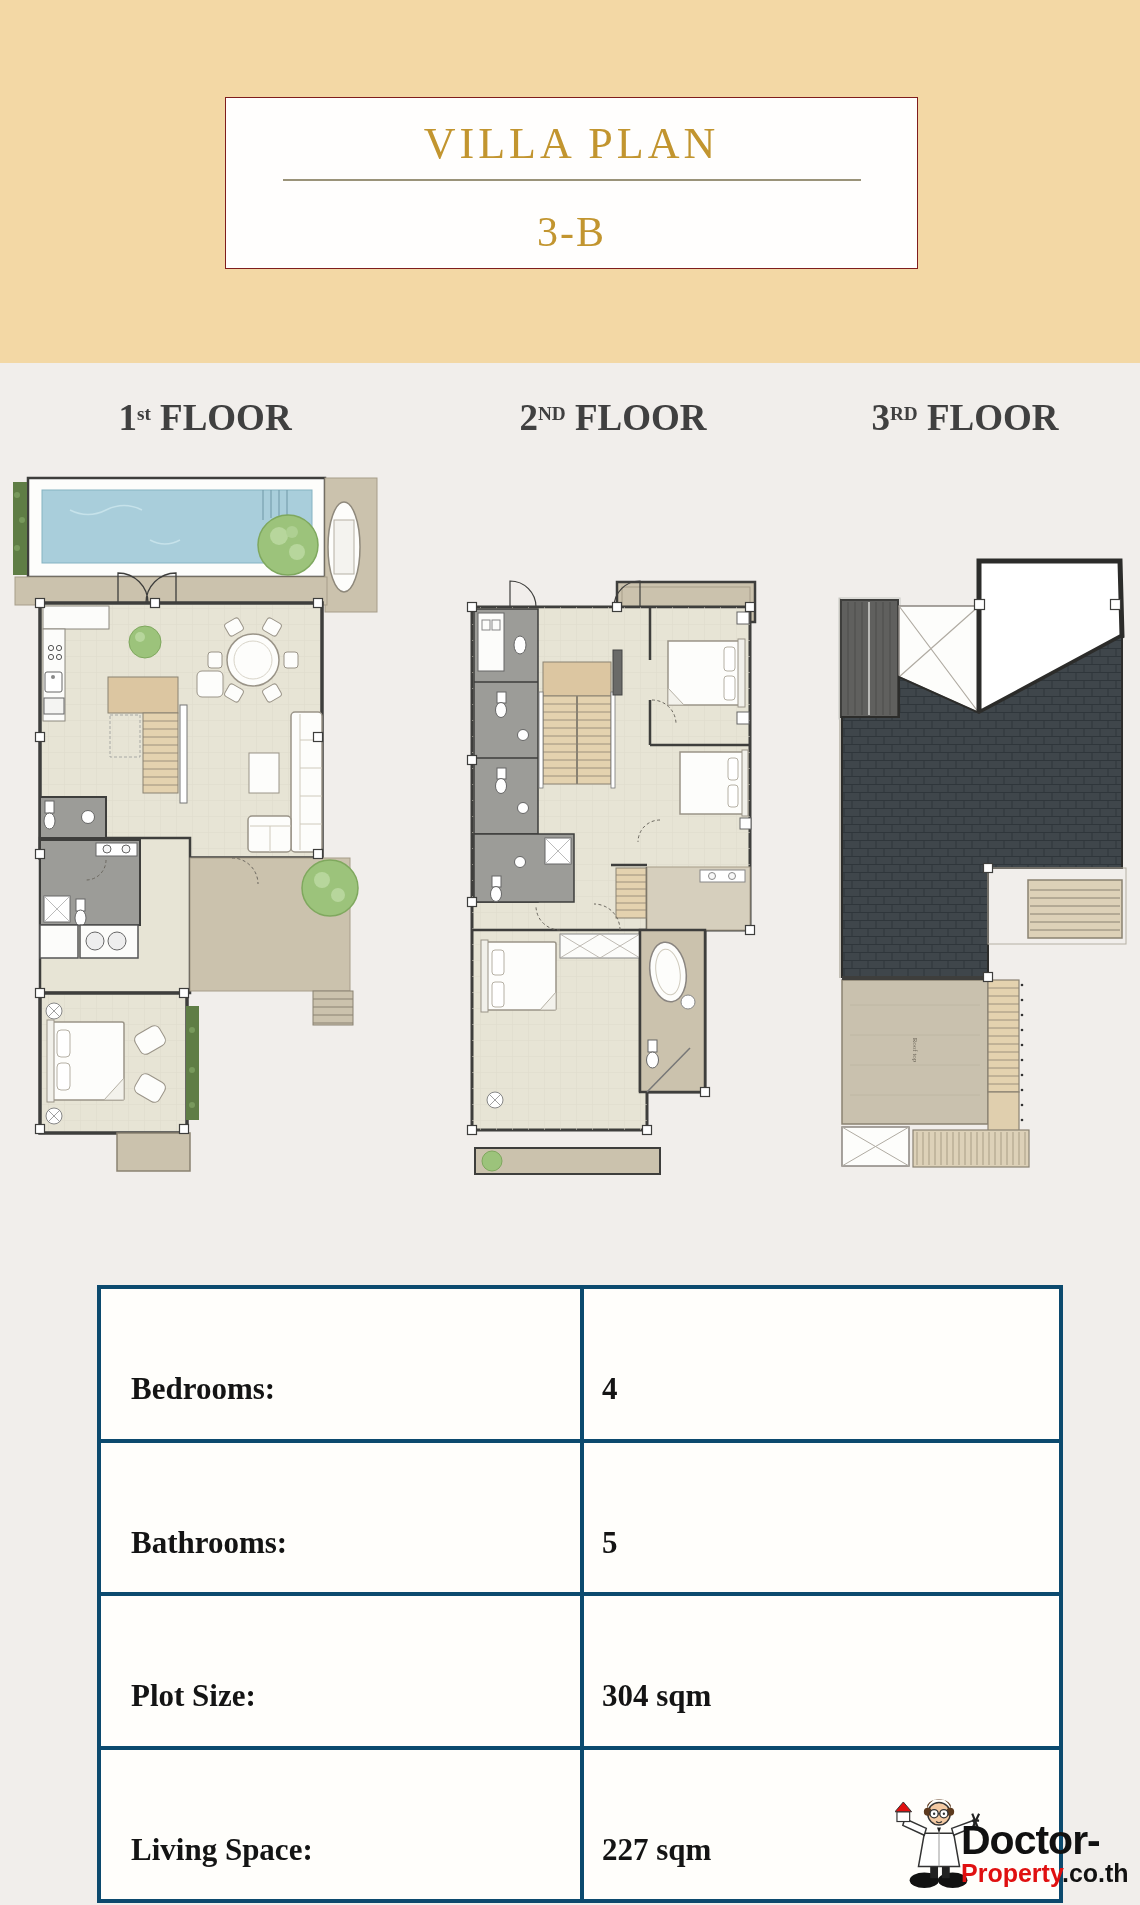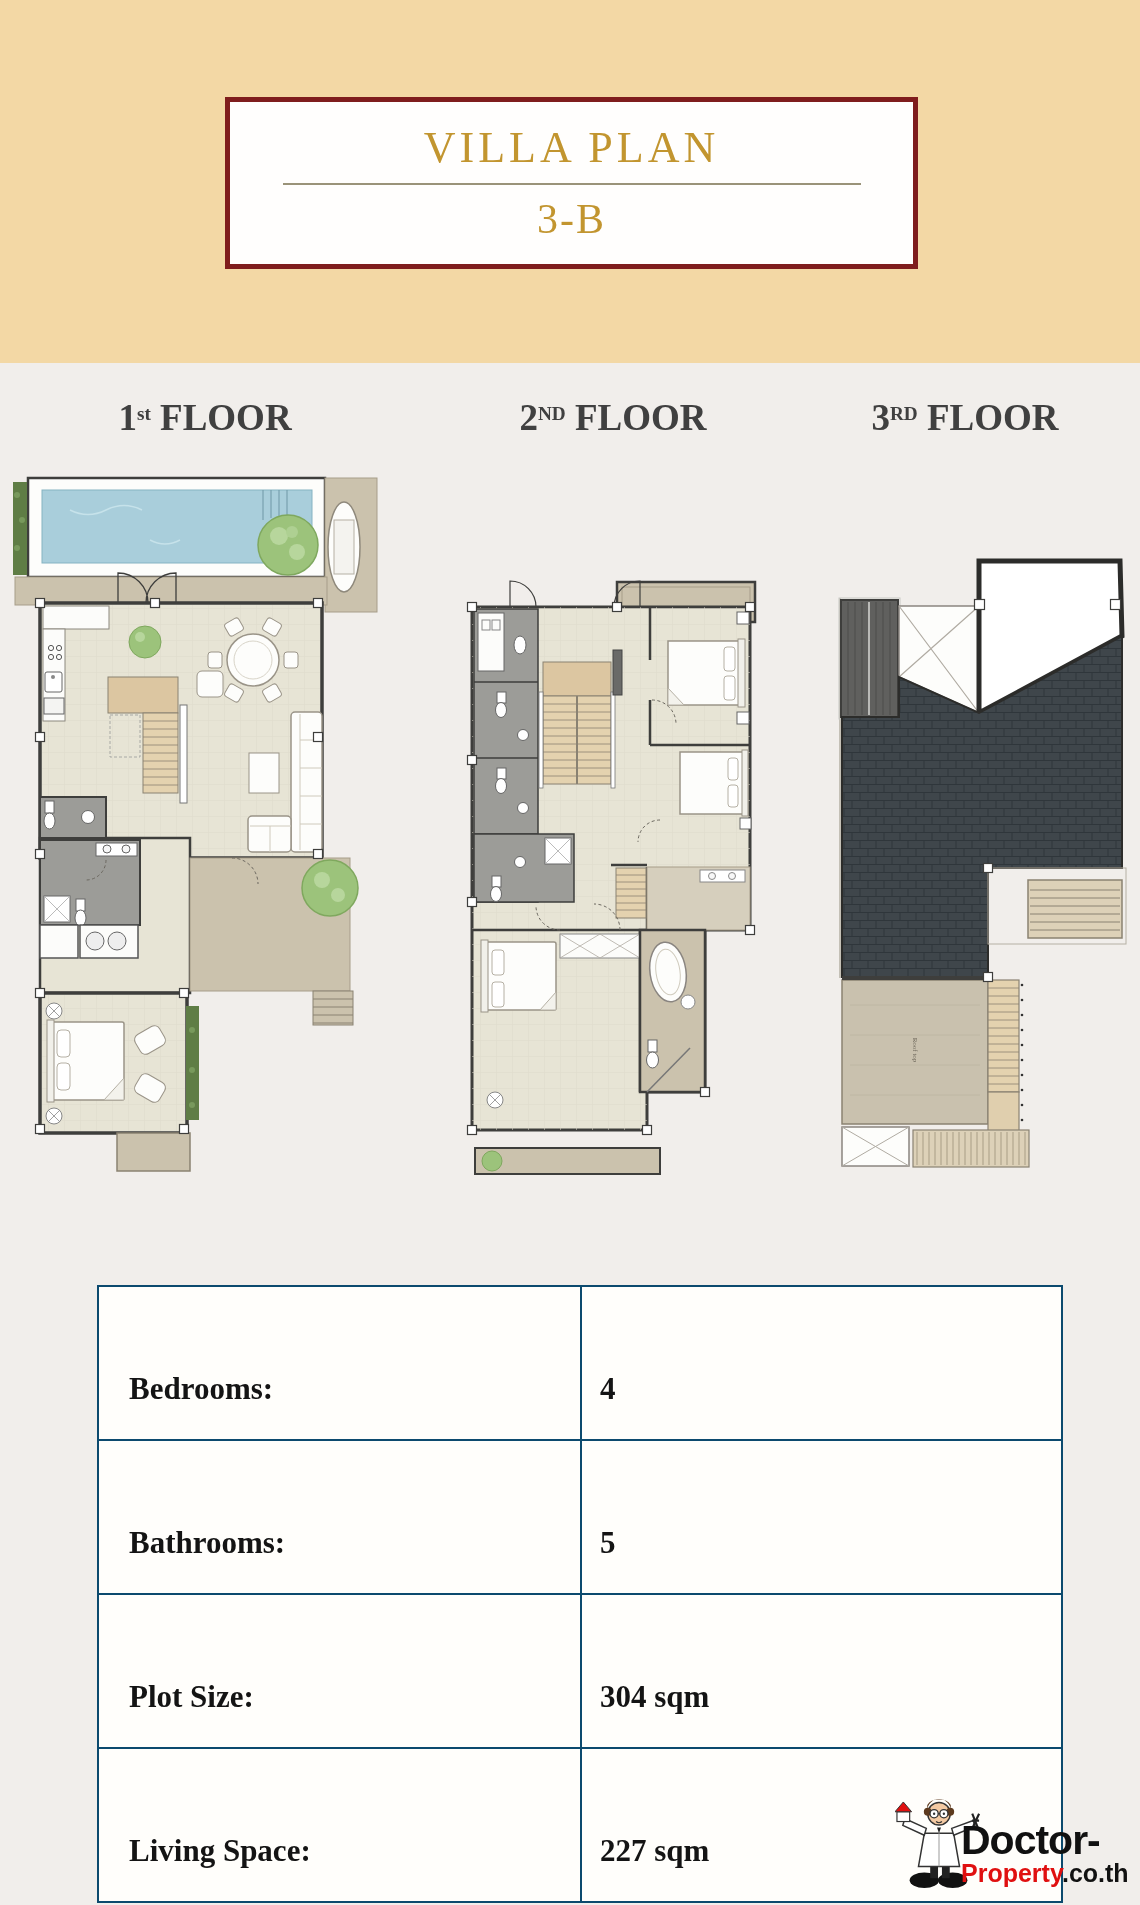--- a/index.html
+++ b/index.html
@@ -1,32 +1,32 @@
 <!DOCTYPE html>
 <html><head>
 <meta charset="utf-8">
 <style>
   html,body{margin:0;padding:0;}
   .page{position:relative;width:1140px;height:1905px;background:#f1eeeb;overflow:hidden;
         font-family:"Liberation Serif",serif;}
   .top-band{position:absolute;left:0;top:0;width:1140px;height:363px;background:#f3d8a5;}
   .header-box{position:absolute;left:225px;top:97px;width:693px;height:172px;background:#fffefd;
-              border:5px solid #7f1d1d;box-sizing:border-box;text-align:center;}
+              border:1px solid #7f1d1d;box-sizing:border-box;text-align:center;}
   .villa-title{margin-top:20px;font-size:44px;color:#c2952f;letter-spacing:4px;}
   .title-divider{width:578px;margin:10px auto 0 auto;border-top:2px solid #9a9379;}
-  .villa-sub{margin-top:10px;font-size:42px;color:#c2952f;letter-spacing:2px;}
+  .villa-sub{margin-top:27px;font-size:42px;color:#c2952f;letter-spacing:2px;}
   .floor-label{position:absolute;top:396px;transform:translateX(-50%);color:#404040;
                font-weight:bold;font-size:37px;white-space:nowrap;}
   .floor-label .sup{font-size:0.52em;position:relative;top:-0.52em;}
   .plan-svg{position:absolute;}
   .cm{fill:#ffffff;stroke:#3e3e3c;stroke-width:1.2;}
   .wall{fill:none;stroke:#3e3e3c;}
   .spec-table{position:absolute;left:97px;top:1285px;width:966px;height:618px;
               border-collapse:collapse;table-layout:fixed;}
-  .spec-table td{border:2px solid #0c4a6e;background:#fffefb;height:103px;box-sizing:border-box;
+  .spec-table td{border:4px solid #0c4a6e;background:#fffefb;height:103px;box-sizing:border-box;
                  font-size:31px;font-weight:bold;color:#141414;vertical-align:middle;padding-top:52px;}
   .spec-table td.lbl{padding-left:30px;width:483px;}
   .spec-table td.val{padding-left:18px;}
   .logo{position:absolute;left:889px;top:1788px;width:235px;height:112px;z-index:5;}
   .logo-doctor{position:absolute;left:6px;top:8px;}
   .logo-text{position:absolute;left:72px;top:32px;font-family:"Liberation Sans",sans-serif;line-height:1;}
   .logo-line1{font-size:41px;font-weight:900;color:#111;letter-spacing:-1px;}
   .logo-line2{margin-top:0px;font-size:25px;font-weight:900;color:#111;}
   .logo-line2 .red{color:#e01010;}
 </style>

